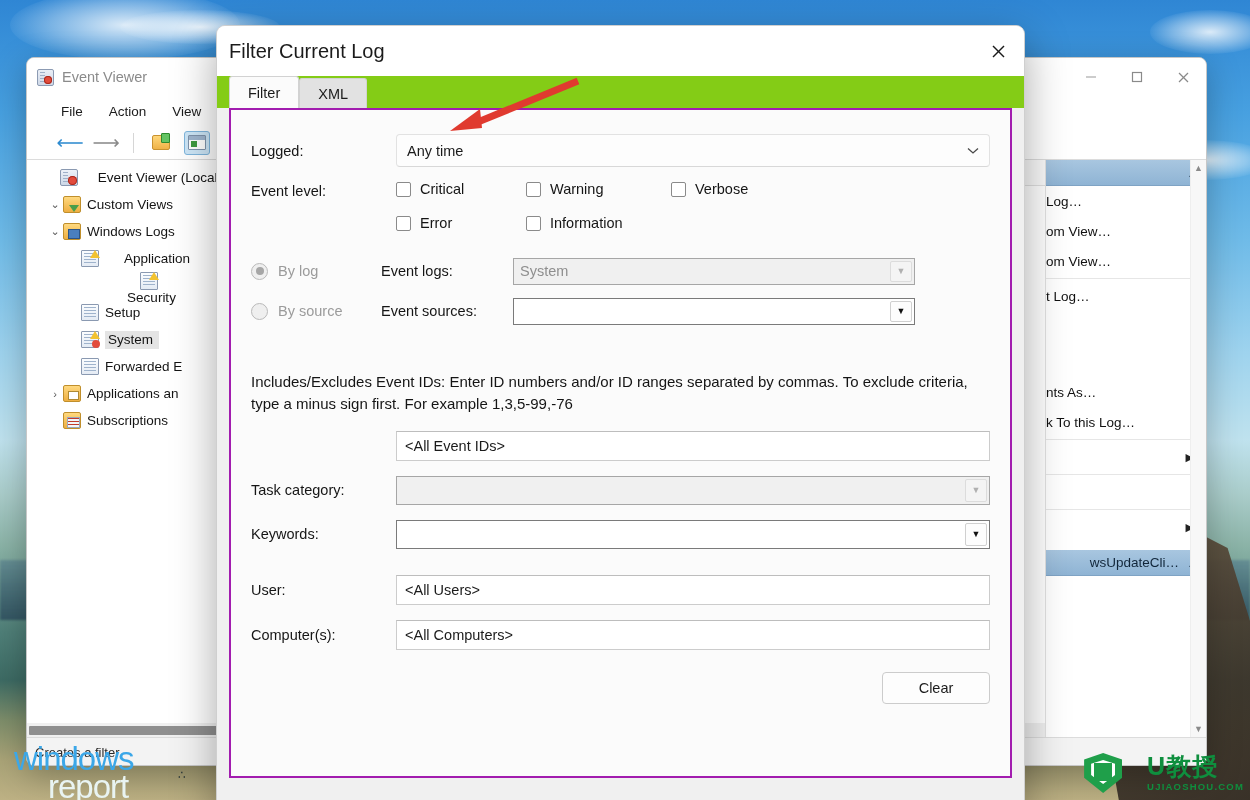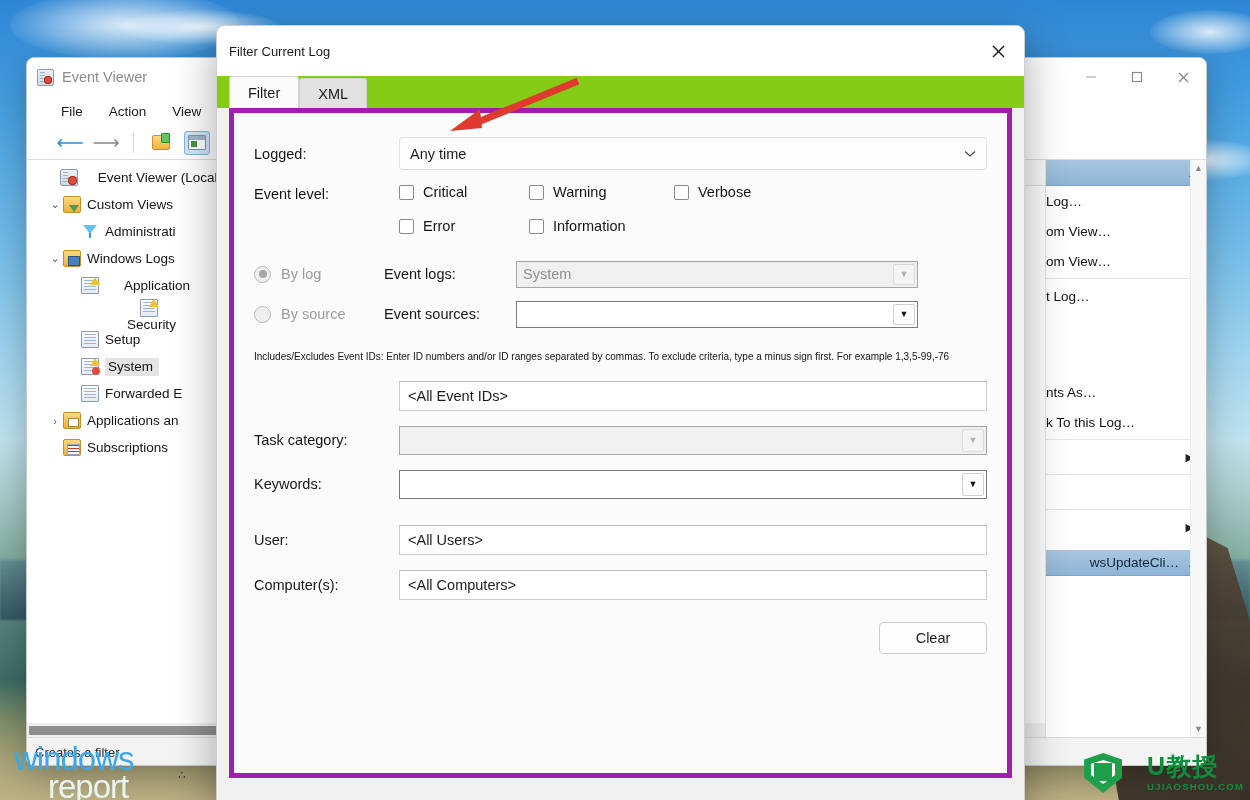--- a/index.html
+++ b/index.html
@@ -250,39 +250,39 @@
     background: #f0f0f0;
     border: 1px solid #cfcfcf;
     border-radius: 9px;
     box-shadow: 0 14px 44px rgba(0,0,0,0.34);
     overflow: hidden;
   }
   #dlg-titlebar {
     height: 50px; background:#ffffff; position: relative;
     display:flex; align-items:center; padding-left: 12px;
   }
-  #dlg-title { font-size: 13px; color:#1b1b1b; }
+  #dlg-title { font-size: 20px; color:#1b1b1b; }
   #dlg-close {
     position:absolute; right: 0; top: 0; width: 52px; height: 50px;
     display:flex; align-items:center; justify-content:center;
   }
   #dlg-tabs {
     height: 32px; background:#84cc16; display:flex; align-items:flex-end;
     padding-left: 12px; position: relative;
   }
   .tab {
     height: 30px; padding: 0 18px; display:flex; align-items:center;
     font-size: 14.5px; color:#1b1b1b; background:#e2e2e2;
     border: 1px solid #d2d2d2; border-bottom: none;
     border-radius: 3px 3px 0 0;
   }
   .tab.selected { background: #fbfbfb; height: 32px; border-color:#d2d2d2; }
   #dlg-panel {
     position:absolute; left: 12px; right: 12px; top: 82px; bottom: 36px;
-    background: #fbfbfb; border: 5px solid #a21caf;
+    background: #fbfbfb; border: 2px solid #a21caf;
     padding: 18px 20px 0 20px;
   }
 
   .row { display:flex; align-items:center; }
   .lbl { font-size: 14.5px; color:#151515; }
   .lbl.dim { color:#9b9b9b; }
 
   
   #logged-row { margin-top: 6px; }
   #logged-label { width: 145px; }
@@ -327,21 +327,21 @@
   }
   .combo-legacy.disabled { background:#f0f0f0; border-color:#a6a6a6; color:#8e8e8e; }
   .combo-legacy .dd {
     position:absolute; right: 2px; top: 2px; bottom: 2px; width: 22px;
     background:#fdfdfd; border:1px solid #d0d0d0; border-radius:2px;
     display:flex; align-items:center; justify-content:center; font-size: 9px; color:#111;
   }
   .combo-legacy.disabled .dd { background:#f4f4f4; border-color:#dcdcdc; color:#b0b0b0; }
 
   #help-text {
-    margin-top: 16px; font-size: 10px; color:#151515; line-height: 1.45;
+    margin-top: 40px; font-size: 15px; color:#151515; line-height: 1.45;
   }
   #eventid-row { margin-top: 16px; display:flex; }
   #eventid-spacer { width: 145px; }
   .text-field {
     flex: 1; height: 30px; background:#ffffff; border:1px solid #ccc;
     border-top-color:#bdbdbd;
     display:flex; align-items:center; padding-left: 8px;
     font-size: 14.5px; color:#1b1b1b;
   }
   .field-row { display:flex; align-items:center; margin-top: 15px; }
@@ -451,24 +451,20 @@
     <div id="ev-tree">
       <div class="tree-row" style="justify-content:space-between;">
         <span class="tw"></span>
         <span class="tree-ico ic-ev"></span>
         <span class="tree-label">Event Viewer (Local)</span>
       </div>
       <div class="tree-row" style="padding-left:20px;">
         <span class="tw">⌄</span>
         <span class="tree-ico ic-folder funnel"></span>
         <span class="tree-label">Custom Views</span>
-      </div>
-      <div class="tree-row" style="padding-left:54px;">
-        <span class="tree-ico ic-funnel"></span>
-        <span class="tree-label">Administrati</span>
       </div>
       <div class="tree-row" style="padding-left:20px;">
         <span class="tw">⌄</span>
         <span class="tree-ico ic-folder mon"></span>
         <span class="tree-label">Windows Logs</span>
       </div>
       <div class="tree-row" style="padding-left:54px;gap:19px;">
         <span class="tree-ico ic-log both"></span>
         <span class="tree-label">Application</span>
       </div>

